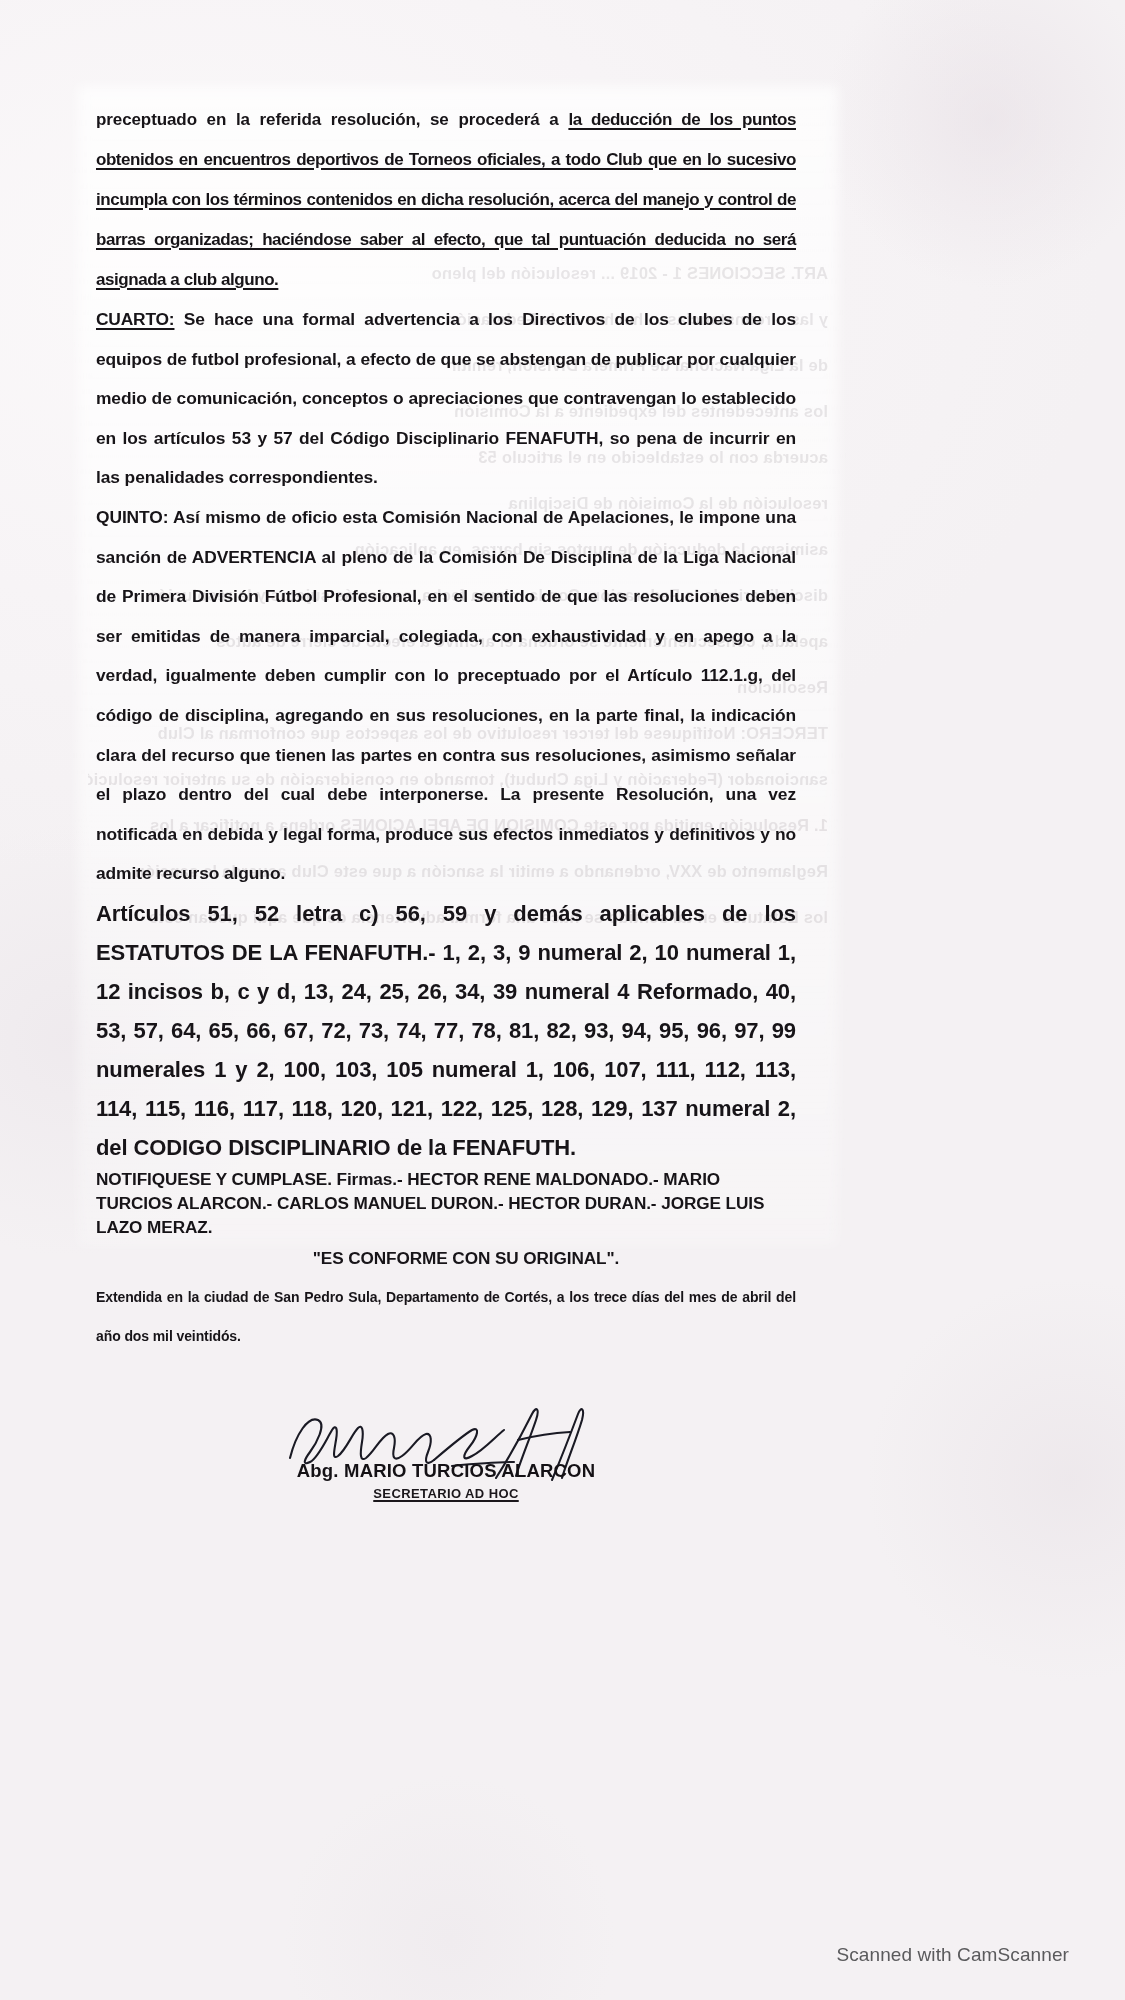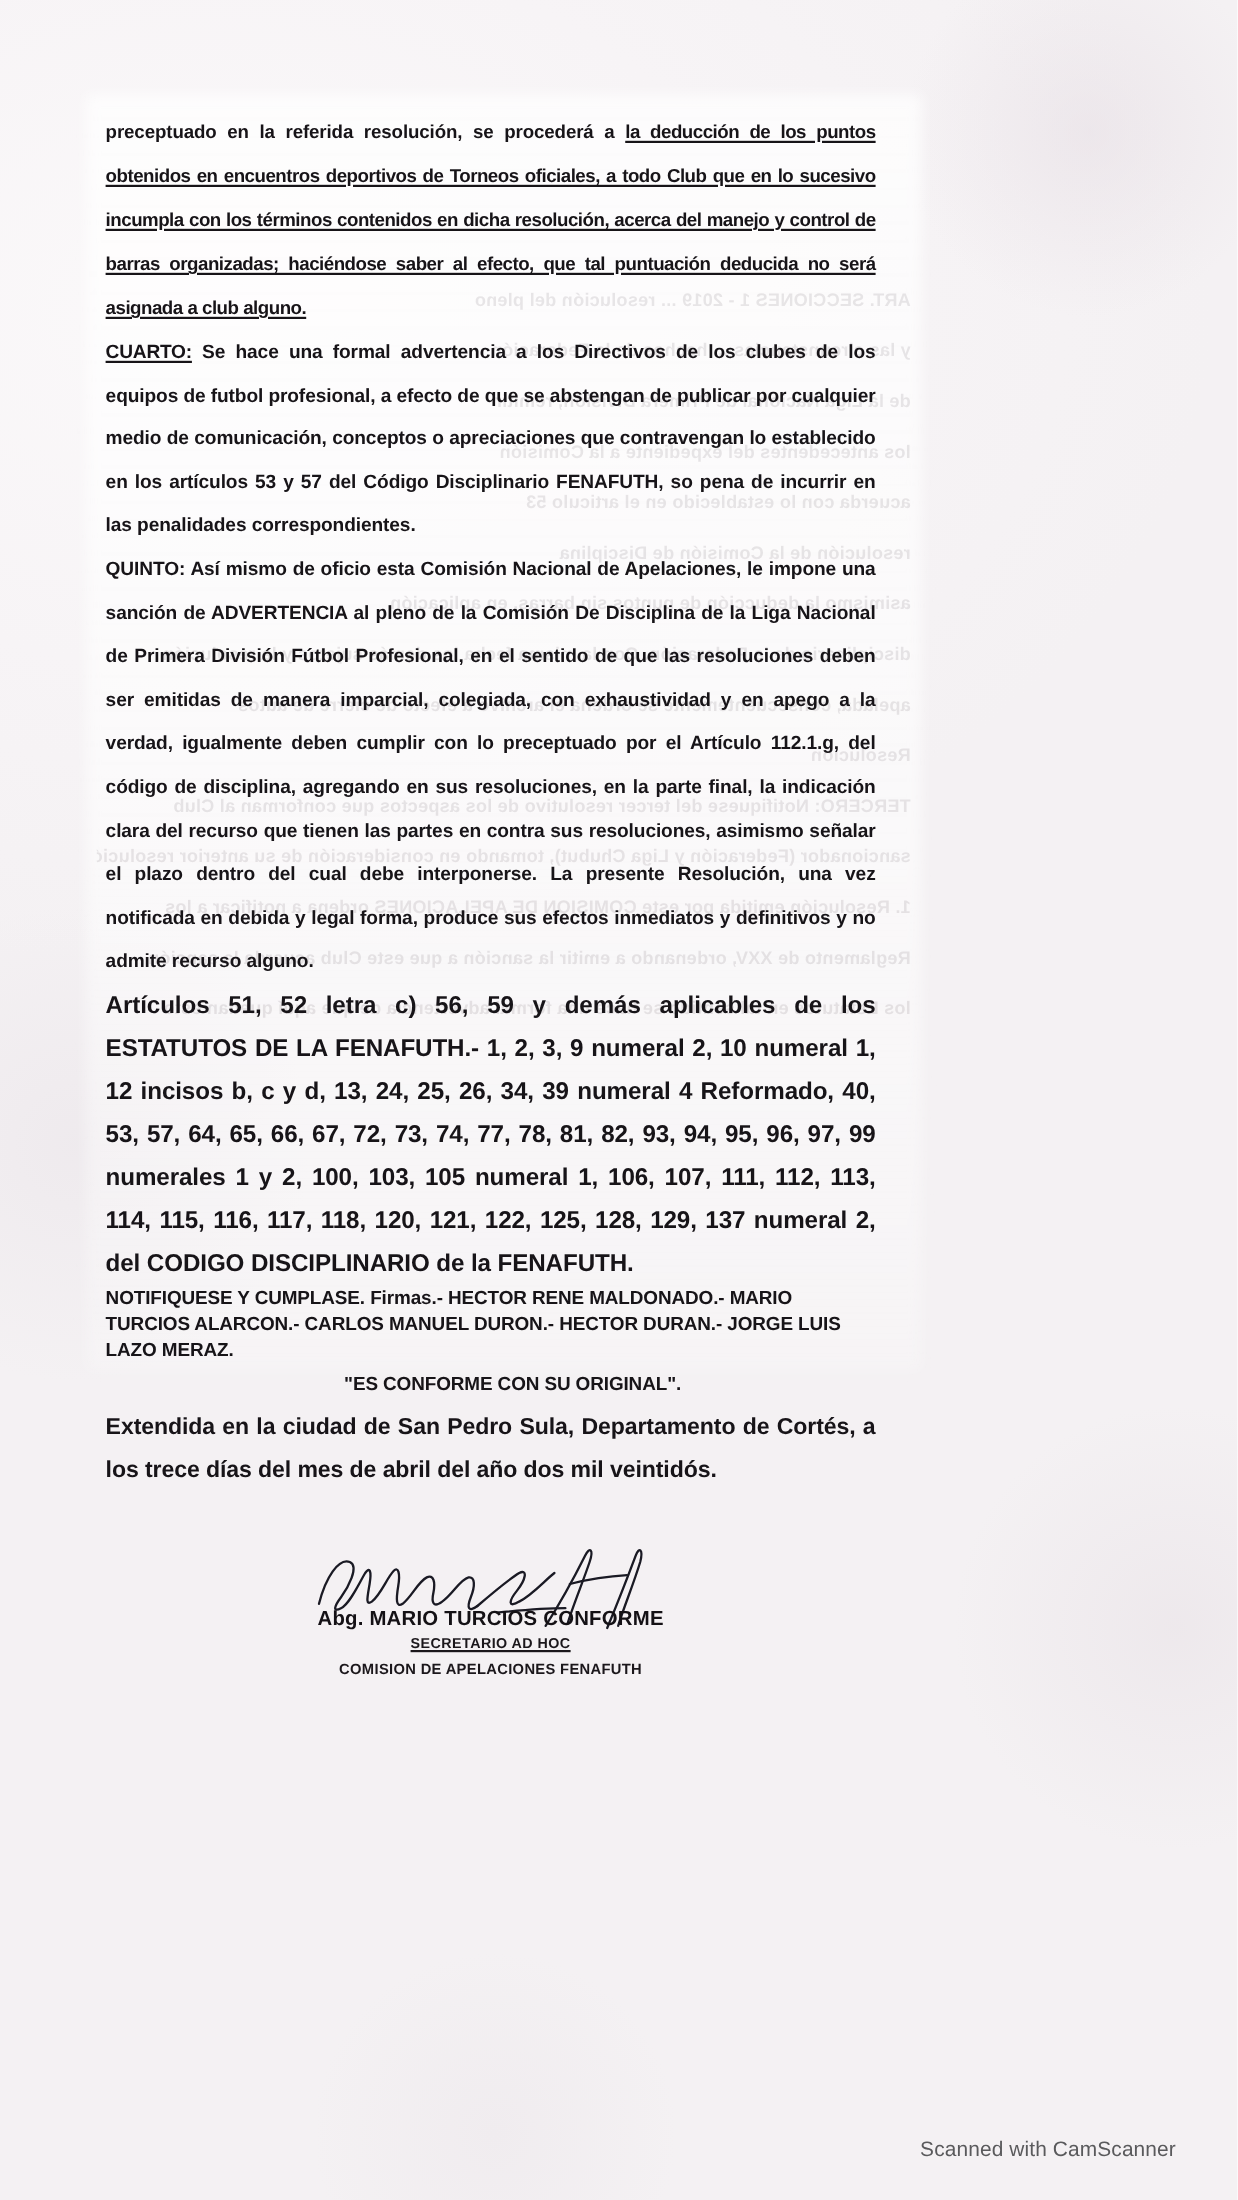--- a/index.html
+++ b/index.html
@@ -129,21 +129,21 @@
     text-align: left;
   }
   .para.p-conforme {
     text-align: center;
     font-weight: 800;
     font-size: 17.2px;
     line-height: 39px;
     padding-left: 40px;
   }
   .para.p-extendida {
-    font-size: 21px;
+    font-size: 14px;
     line-height: 39px;
   }
 
   
   #signature-block {
     position: absolute;
     left: 96px;
     top: 1400px;
     width: 700px;
     text-align: center;
@@ -246,21 +246,20 @@
           <path d="M24 58 C30 34, 42 16, 52 20 C61 24, 50 44, 44 52 C38 60, 36 66, 44 62 C52 58, 60 40, 66 30 C70 24, 72 28, 70 40 C68 52, 66 60, 72 56 C80 50, 86 34, 92 28 C96 24, 98 30, 96 42 C94 54, 94 62, 100 58 C108 52, 114 38, 122 34 C128 31, 130 38, 128 48 C126 57, 128 62, 136 56 C146 49, 152 36, 160 34 C166 33, 166 42, 162 52 C158 62, 160 66, 168 60"></path>
           <path d="M168 60 C182 48, 196 36, 206 30 C214 26, 212 36, 204 46 C196 56, 196 62, 206 56 C218 50, 230 36, 238 30"></path>
           <path d="M230 78 C244 56, 258 30, 266 14 C270 6, 274 8, 270 20 C264 38, 254 62, 250 76"></path>
           <path d="M286 80 C296 56, 306 30, 312 14 C315 6, 319 8, 316 20 C310 40, 300 64, 296 78"></path>
           <path d="M252 40 C268 36, 286 33, 304 32"></path>
           <path d="M186 66 C206 64, 228 62, 248 62"></path>
         </g>
       </svg>
     </div>
 
-    <p class="sig-name">Abg. MARIO TURCIOS CONFORME</p>
+    <p class="sig-name">Abg. MARIO TURCIOS ALARCON</p>
     <p class="sig-role">SECRETARIO AD HOC</p>
-    <p class="sig-org">COMISION DE APELACIONES FENAFUTH</p>
 
   </div>
 
   <div id="camscanner-watermark">Scanned with CamScanner</div>
 
 </div>
 
 </body></html>

